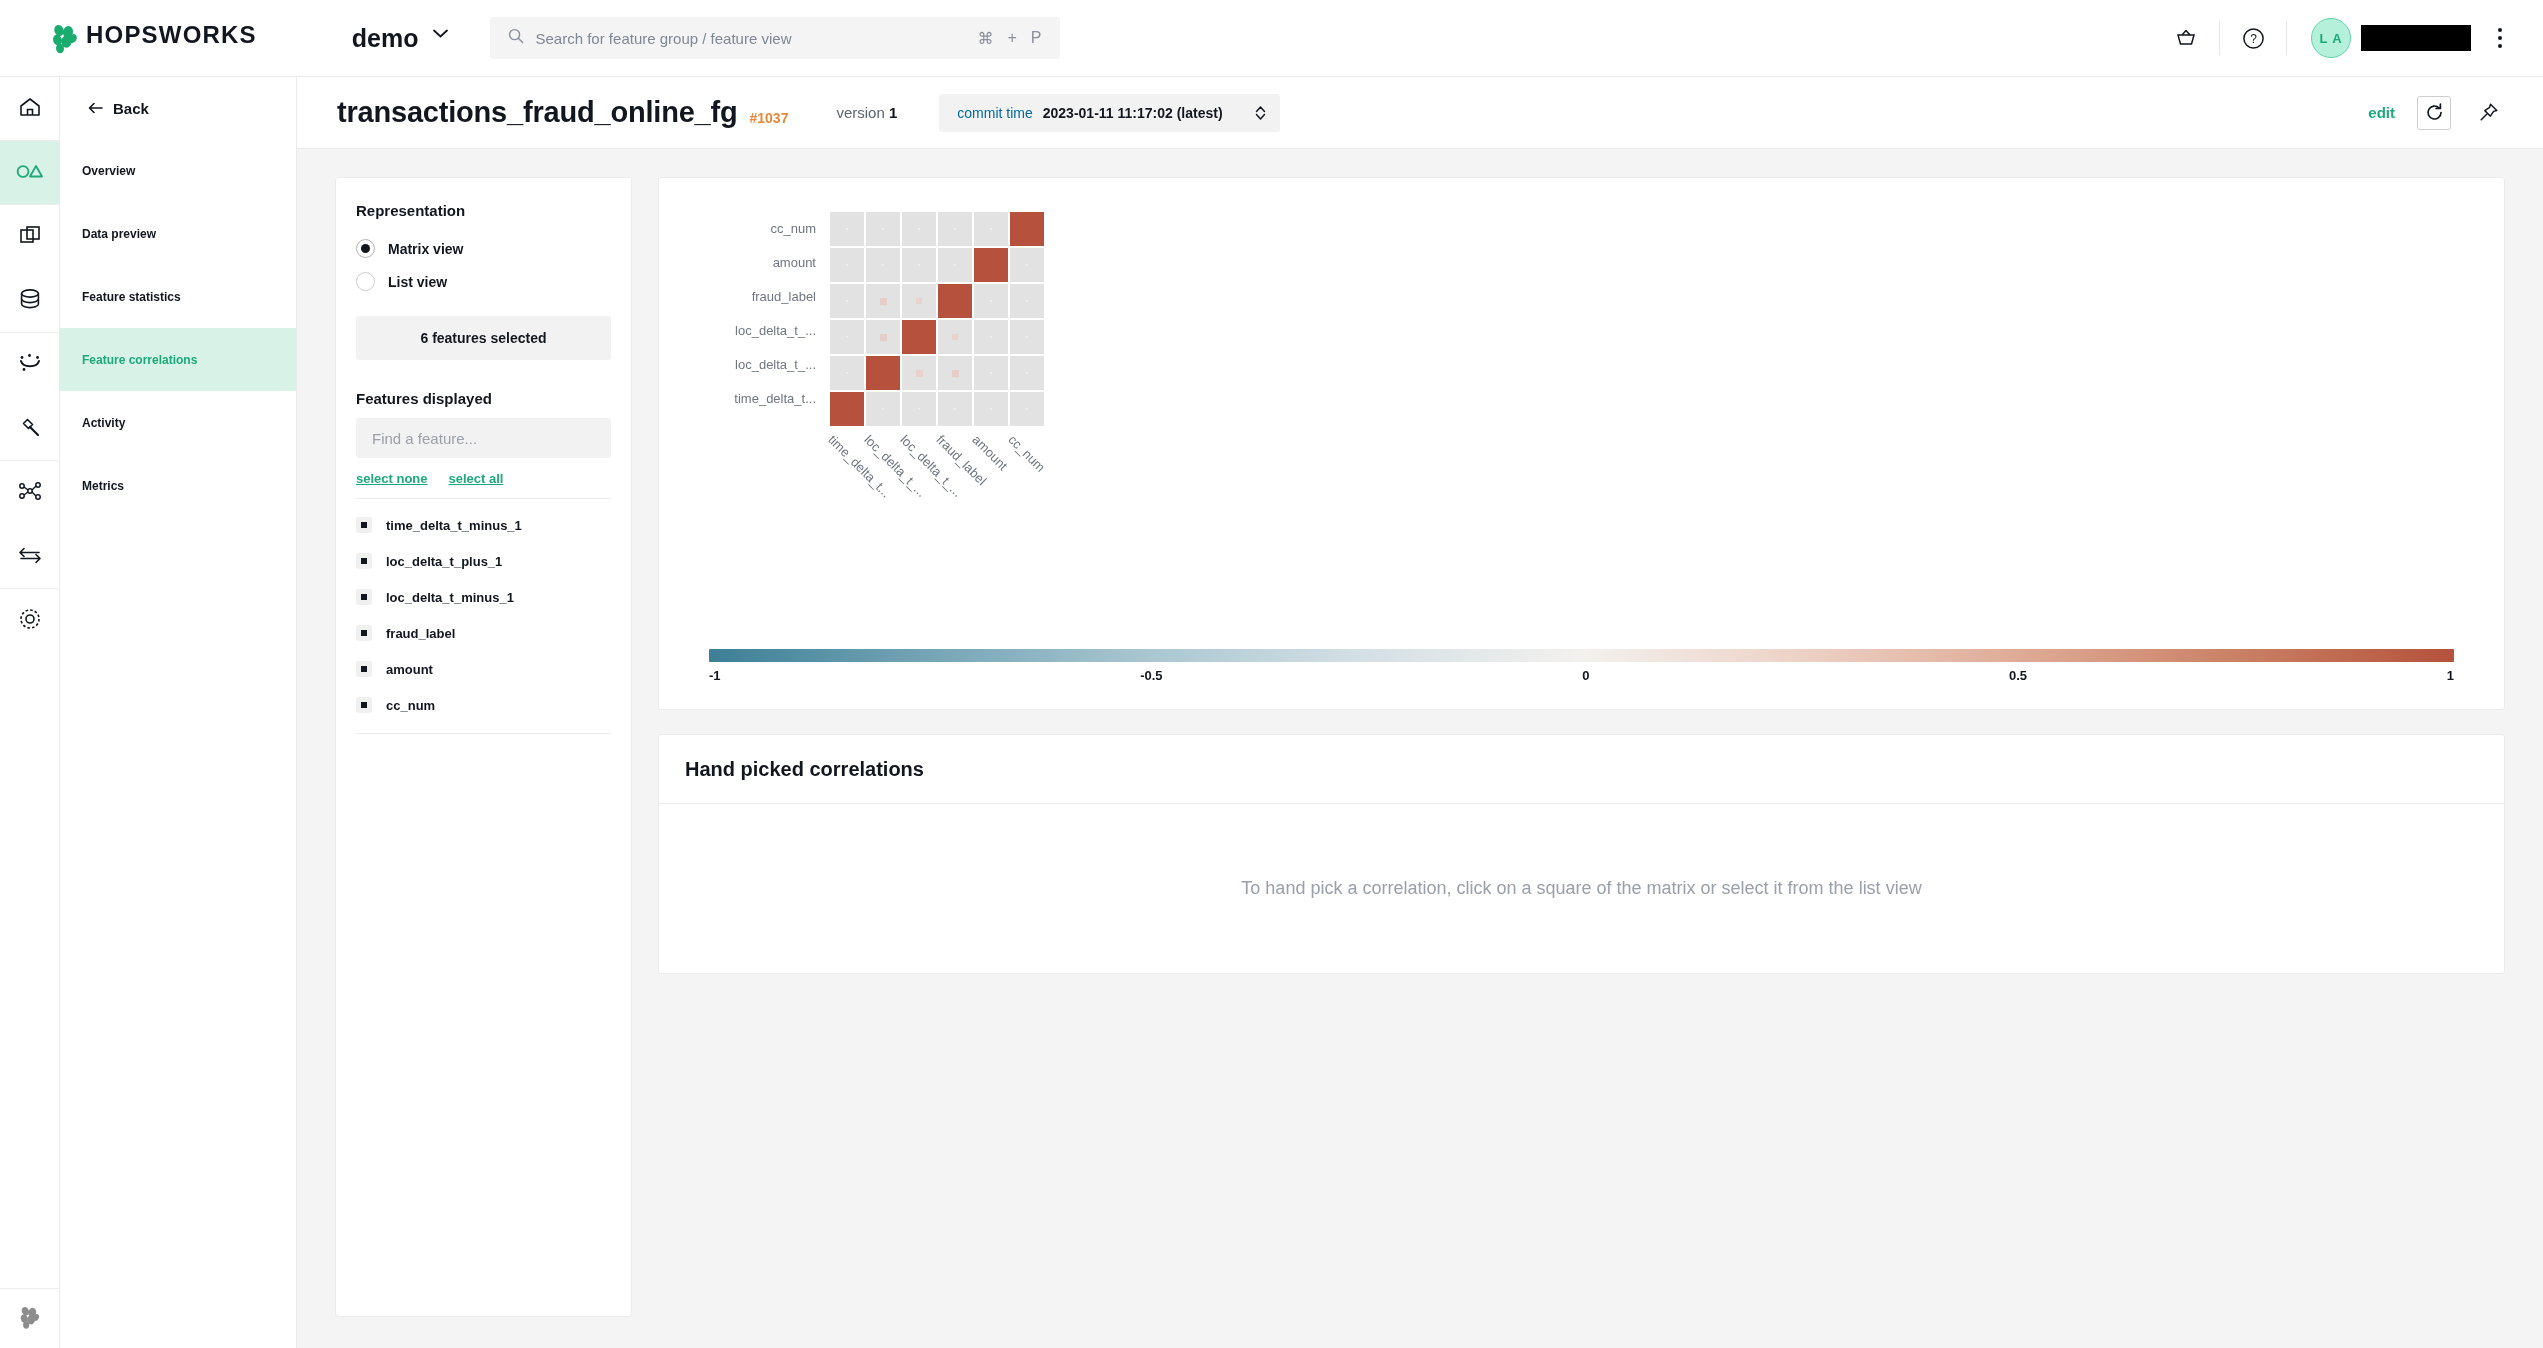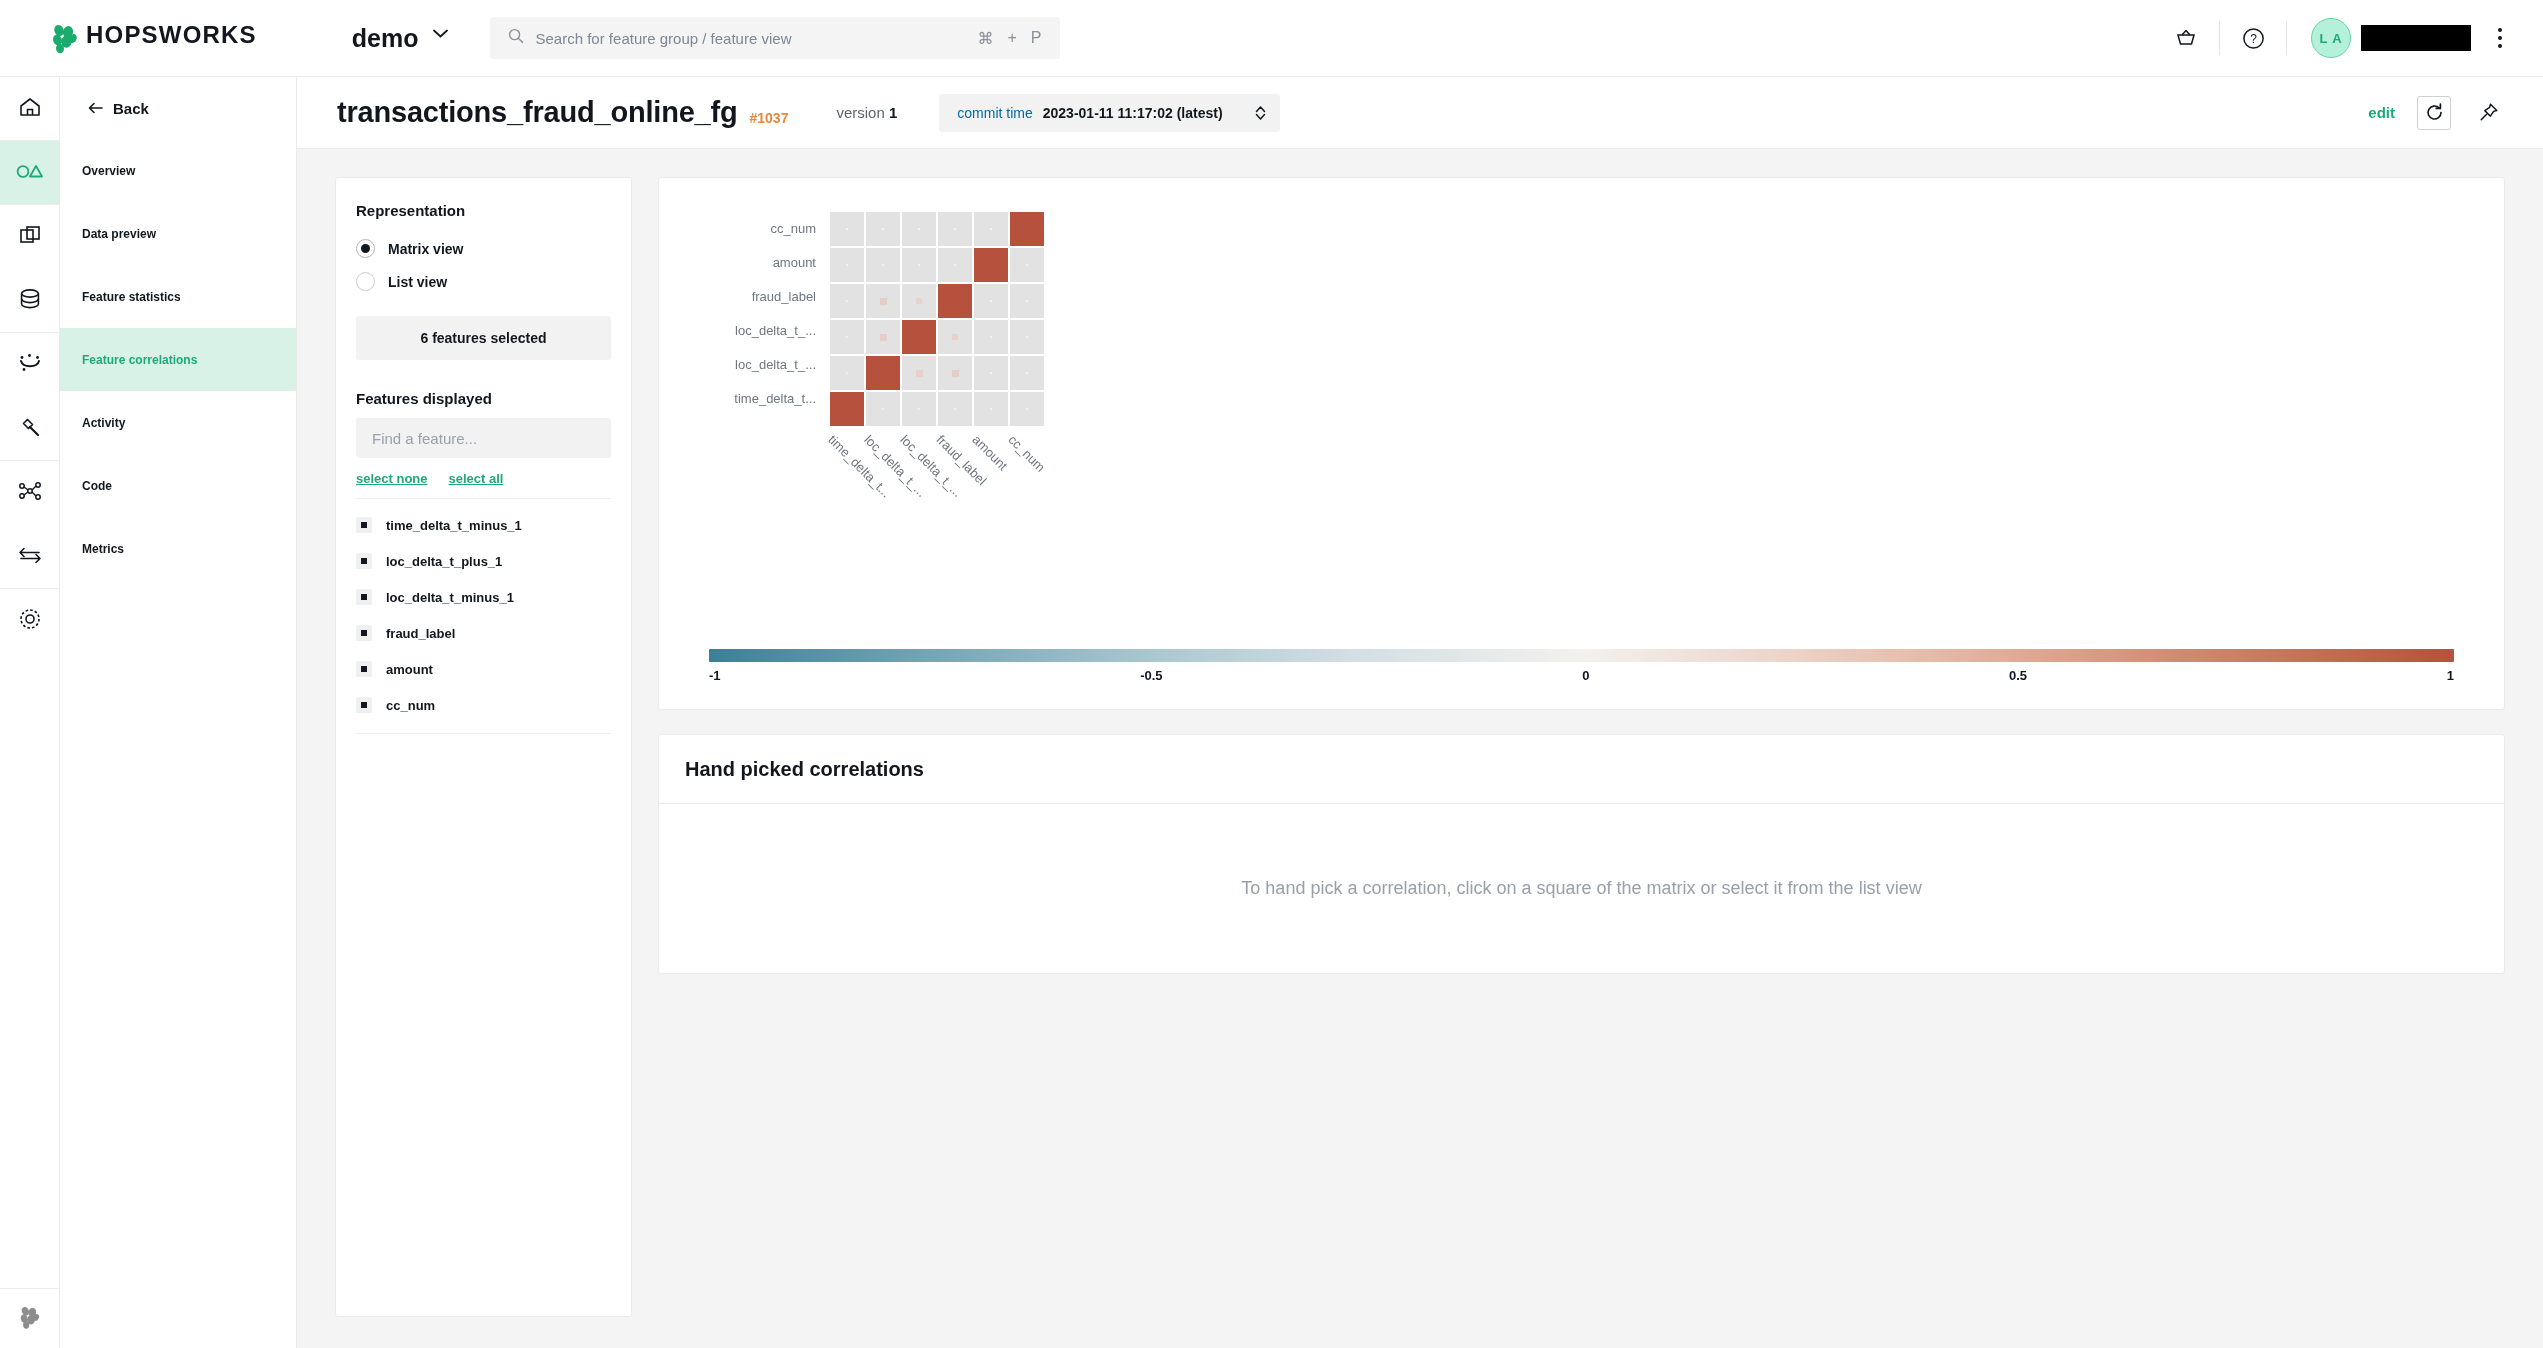--- a/index.html
+++ b/index.html
@@ -365,21 +365,20 @@
           <path d="M14 6 L2 6 M6 1.5 L1.5 6 L6 10.5" stroke="#12171f" stroke-width="1.6" fill="none" stroke-linecap="round" stroke-linejoin="round"></path>
         </svg>
     </span>
     <span>Back</span>
   </div>
   <div class="nav-item">Overview</div>
   <div class="nav-item">Data preview</div>
   <div class="nav-item">Feature statistics</div>
   <div class="nav-item active">Feature correlations</div>
   <div class="nav-item">Activity</div>
-  <div class="nav-item">Code</div>
   <div class="nav-item">Metrics</div>
 </div>
 
 <div class="main">
 
   <div class="page-header">
     <span class="page-title">transactions_fraud_online_fg</span>
     <span class="page-id">#1037</span>
     <span class="version-lbl">
       <span>version</span>

